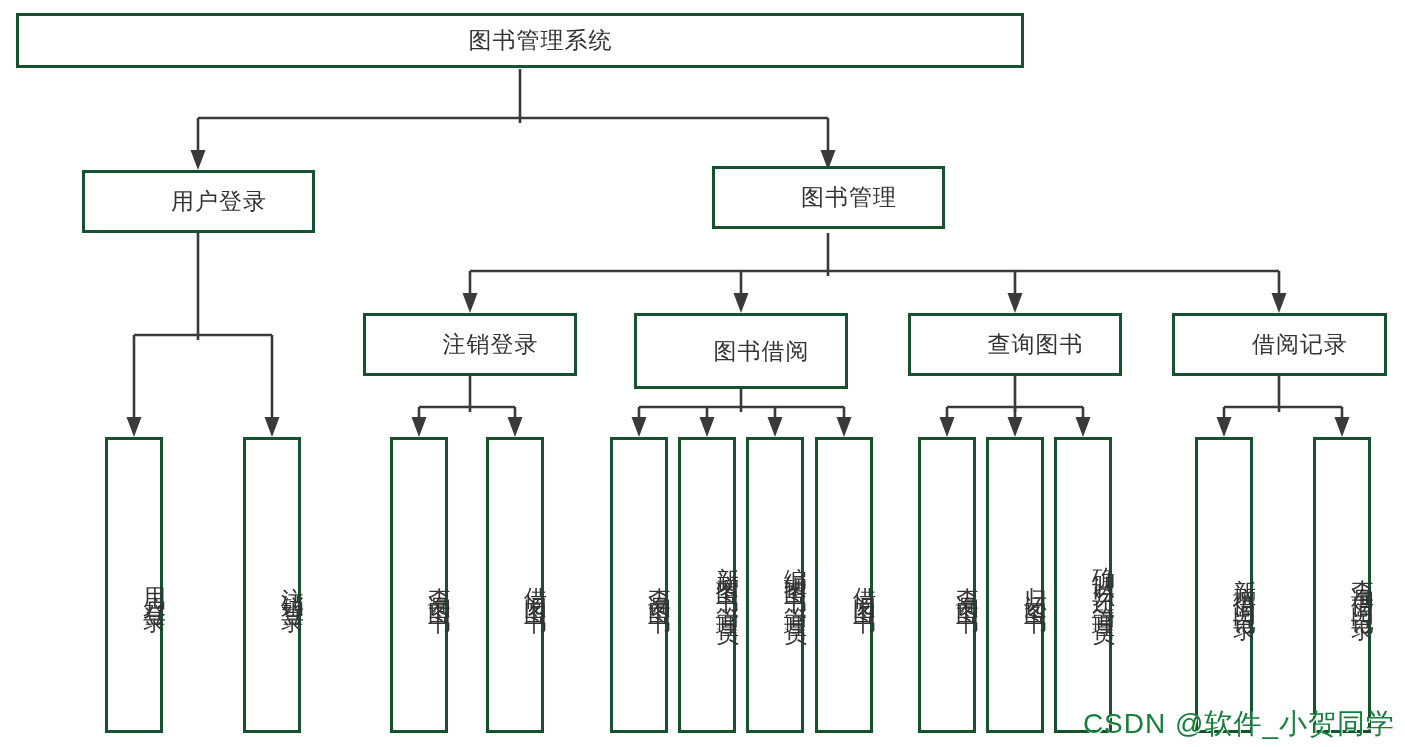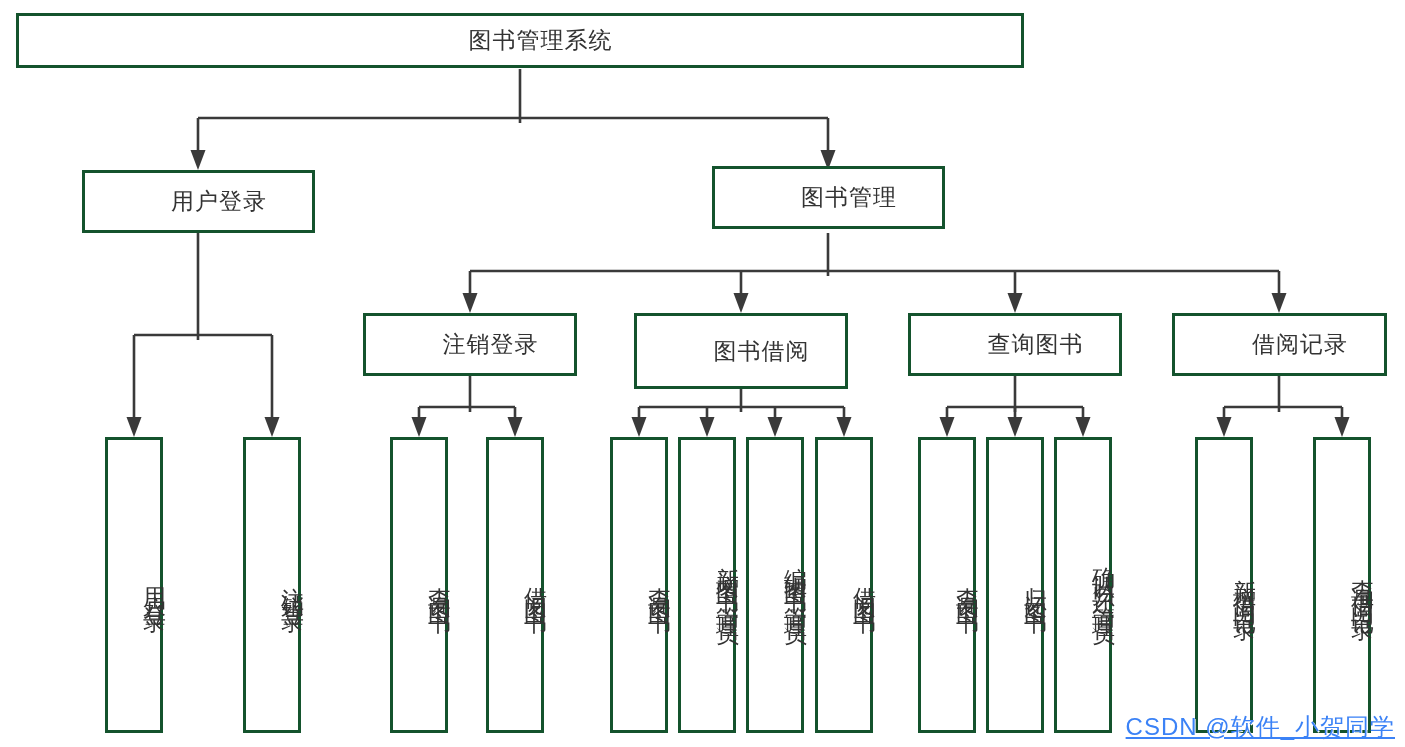--- a/index.html
+++ b/index.html
@@ -28,26 +28,25 @@
     writing-mode:vertical-rl;
     text-orientation:mixed;
     font-size:23px;
     letter-spacing:8px;
     line-height:1;
   }
   #watermark{
     position:absolute;
     right:10px;bottom:4px;
     z-index:3;
-    font-size:24px;
+    font-size:28px;
     letter-spacing:1px;
-    color:#3b82f6;
+    color:#15803d;
     text-shadow:1px 1px 0 #ffffff;
     white-space:nowrap;
-    text-decoration:underline;
   }
 </style>
 </head>
 <body>
 
 <div id="stage">
 
   <svg id="wires" width="1405" height="747" viewBox="0 0 1405 747" aria-hidden="true">
 
     <path d="

